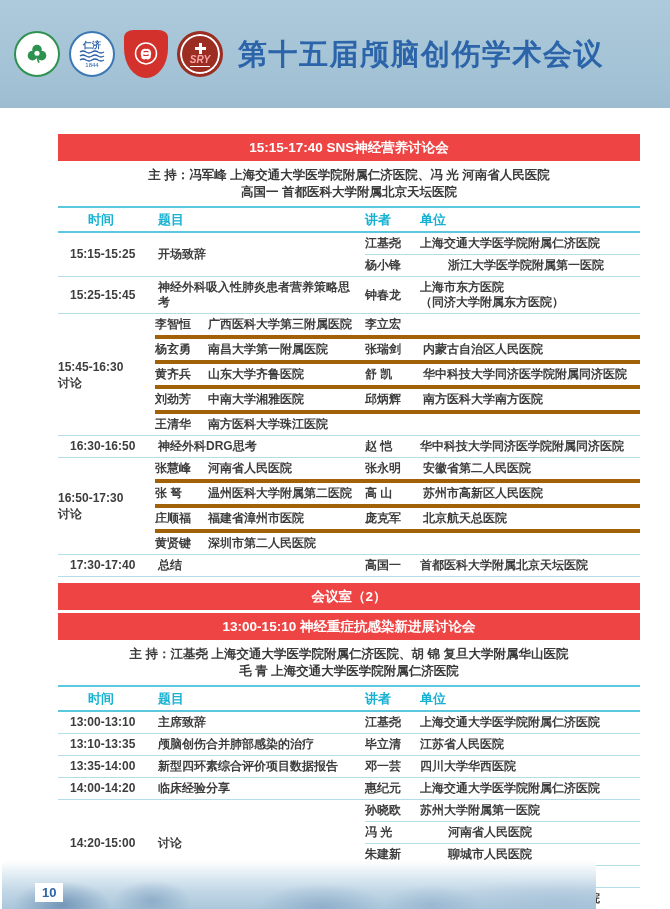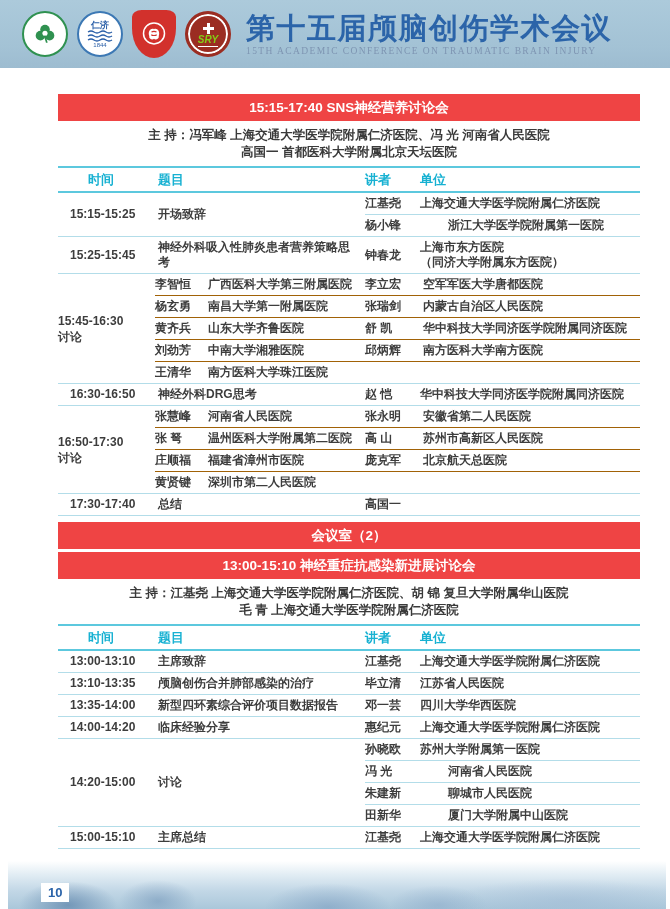--- a/index.html
+++ b/index.html
@@ -3,36 +3,36 @@
 <meta charset="utf-8">
 <style>
   html,body{margin:0;padding:0;background:#e9eef2;}
   .page{
     width:670px;height:909px;position:relative;background:#ffffff;
     font-family:"Liberation Sans","DejaVu Sans",sans-serif;
     overflow:hidden;margin:0 auto;
   }
   
   .header{
-    height:68px;background:linear-gradient(180deg,#accadb 0%,#a3c2d5 70%,#9dbcd0 100%);
-    display:flex;align-items:center;padding-left:22px;box-sizing:border-box;
+    height:108px;background:linear-gradient(180deg,#accadb 0%,#a3c2d5 70%,#9dbcd0 100%);
+    display:flex;align-items:center;padding-left:14px;box-sizing:border-box;
   }
   .logos{display:flex;align-items:center;gap:9px;}
   .logo{width:46px;height:46px;border-radius:50%;background:#fff;flex:0 0 auto;
     display:flex;flex-direction:column;align-items:center;justify-content:center;box-sizing:border-box;}
   .logo-green{border:2px solid #2f9150;}
   .logo-renji{border:2px solid #3c78b4;color:#2a5fa8;}
   .logo-renji .rj-name{font-size:9px;font-weight:700;line-height:9px;margin-top:2px;}
   .logo-renji .rj-year{font-size:6px;line-height:7px;}
   .logo-shield{
     width:44px;height:48px;border-radius:22% 22% 50% 50% / 14% 14% 62% 62%;
     background:#d2312c;border:none;display:flex;align-items:center;justify-content:center;
   }
   .logo-sry{background:#9b2d22;border:3px solid #9b2d22;box-shadow:inset 0 0 0 2px #ffffff;
-    color:#84cc16;}
+    color:#fca5a5;}
   .sry-cross{width:11px;height:11px;margin-top:1px;
     background:linear-gradient(#fff,#fff) center/11px 3px no-repeat,
                linear-gradient(#fff,#fff) center/3px 11px no-repeat;}
   .sry-text{font-size:10px;font-weight:800;font-style:italic;line-height:11px;
     border-bottom:1.5px solid #fff;padding-bottom:1px;}
   .title-block{margin-left:15px;}
   .title{font-size:29px;font-weight:800;color:#2b64a9;letter-spacing:1.5px;line-height:32px;}
   .subtitle{font-family:"Liberation Serif","DejaVu Serif",serif;font-size:9.5px;color:#7e95b2;
     letter-spacing:1.4px;margin-top:2px;}
   
@@ -53,25 +53,25 @@
   .g-disc{grid-template-columns:97px 1fr;}
   .c-time{padding-left:12px;}
   .c-title{padding-right:6px;}
   .speakers{display:flex;flex-direction:column;justify-content:center;}
   .spk{display:grid;grid-template-columns:55px 1fr;padding:3px 0;align-items:center;}
   .spk + .spk{border-top:1px solid #b3dde9;gap:28px;}
   .org{white-space:pre-line;}
   .time2{text-align:left;line-height:16px;}
   .pairs{display:flex;flex-direction:column;justify-content:center;}
   .pair{display:grid;grid-template-columns:53px 157px 58px 1fr;padding:3px 0;align-items:center;}
-  .pair + .pair{border-top:1px solid #a16207;}
+  .pair + .pair{border-top:4px solid #a16207;}
   .section{margin-bottom:6px;}
   
   .footer{
-    position:absolute;left:8px;bottom:0;width:658px;height:48px;
+    position:absolute;left:2px;bottom:0;width:594px;height:48px;
     background:
       radial-gradient(70px 34px at 60px 44px, rgba(96,134,172,.75), rgba(96,134,172,0) 70%),
       radial-gradient(55px 30px at 150px 40px, rgba(110,146,182,.55), rgba(110,146,182,0) 70%),
       radial-gradient(90px 34px at 320px 46px, rgba(120,154,190,.55), rgba(120,154,190,0) 70%),
       radial-gradient(70px 28px at 430px 44px, rgba(130,162,196,.45), rgba(130,162,196,0) 70%),
       radial-gradient(160px 30px at 560px 40px, rgba(150,178,208,.40), rgba(150,178,208,0) 75%),
       linear-gradient(180deg,#ffffff 0%,#e2edf4 28%,#c2d7e6 62%,#aac7da 100%);
   }
   .pageno{
     position:absolute;left:33px;bottom:7px;background:#ffffff;color:#2b64a9;
@@ -110,21 +110,20 @@
           <path d="M10 10.5c.8-.8 3.2-.8 4 0M9.8 12.6c1 .8 3.4.8 4.4 0" stroke="#d2312c" stroke-width=".9" fill="none"></path>
         </svg>
       </div>
       <div class="logo logo-sry">
         <span class="sry-cross"></span>
         <span class="sry-text">SRY</span>
       </div>
     </div>
     <div class="title-block">
       <div class="title">第十五届颅脑创伤学术会议</div>
-      <div class="subtitle">15TH ACADEMIC CONFERENCE ON TRAUMATIC BRAIN INJURY</div>
     </div>
   </div>
 
   <div class="content">
     <div id="sections">
         <div class="section">
           <div class="banner">15:15-17:40  SNS神经营养讨论会</div>
           <div class="mods">
             <div>主 持：冯军峰 上海交通大学医学院附属仁济医院、冯 光 河南省人民医院</div>
             <div>高国一 首都医科大学附属北京天坛医院</div>
@@ -164,21 +163,20 @@
             <div class="row g-disc">
               <div class="time2">
                 <div>15:45-16:30</div>
                 <div>讨论</div>
               </div>
               <div class="pairs">
                 <div class="pair">
                   <div class="name">李智恒</div>
                   <div class="org">广西医科大学第三附属医院</div>
                   <div class="name">李立宏</div>
-                  <div class="org">空军军医大学唐都医院</div>
                 </div>
                 <div class="pair">
                   <div class="name">杨玄勇</div>
                   <div class="org">南昌大学第一附属医院</div>
                   <div class="name">张瑞剑</div>
                   <div class="org">内蒙古自治区人民医院</div>
                 </div>
                 <div class="pair">
                   <div class="name">黄齐兵</div>
                   <div class="org">山东大学齐鲁医院</div>
@@ -240,20 +238,21 @@
                   <div class="org"></div>
                 </div>
               </div>
             </div>
             <div class="row g-talk">
               <div class="c-time">17:30-17:40</div>
               <div class="c-title">总结</div>
               <div class="speakers">
                 <div class="spk">
                   <div class="name">高国一</div>
+                  <div class="org">首都医科大学附属北京天坛医院</div>
                 </div>
               </div>
             </div>
           </div>
         </div>
         <div class="section">
           <div class="banner">会议室（2）</div>
           <div class="banner">13:00-15:10  神经重症抗感染新进展讨论会</div>
           <div class="mods">
             <div>主 持：江基尧 上海交通大学医学院附属仁济医院、胡 锦  复旦大学附属华山医院</div>

